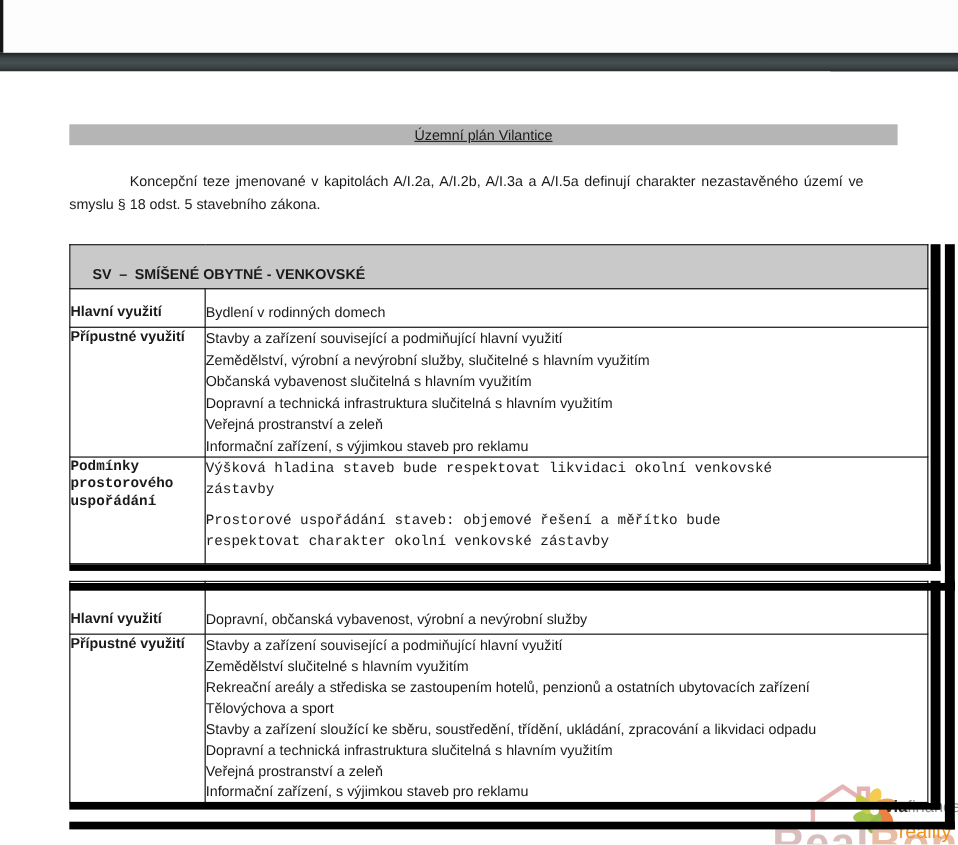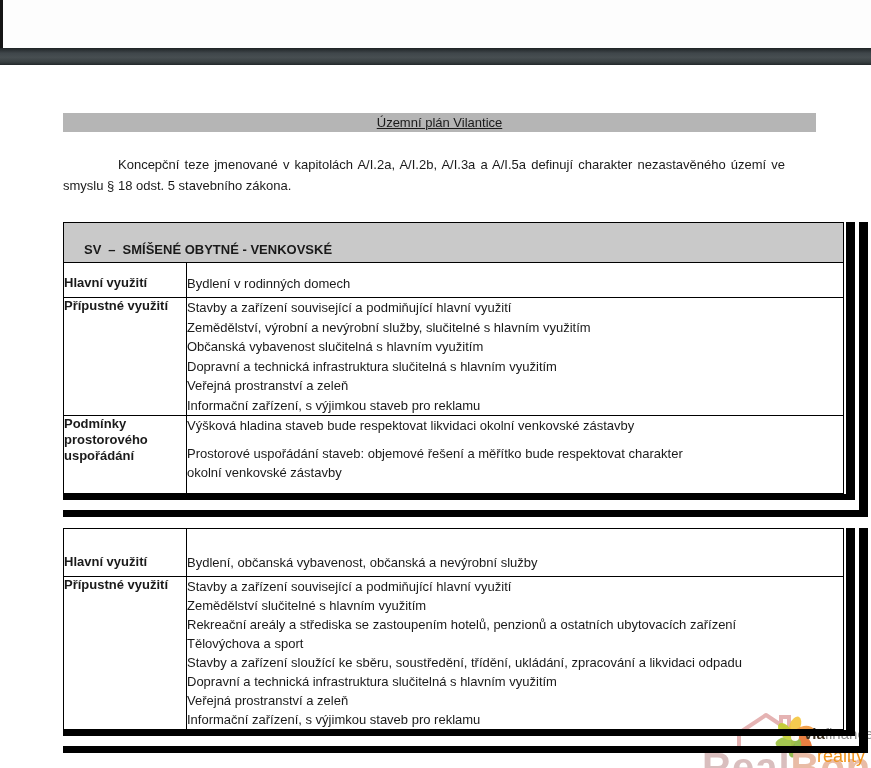--- a/index.html
+++ b/index.html
@@ -27,21 +27,21 @@
   table.zone td{border:1px solid #000;padding:0;vertical-align:top;background:transparent;}
   col.c1{width:123px;}
   tr.hdr td{height:34px;background:#c9c9c9;vertical-align:bottom;padding:0 0 5px 20px;font-weight:bold;margin-left:20px;}
   tr.hdr .sep{margin:0 7px;}
   td.lbl{font-weight:bold;padding:7px 4px 5px 16px;line-height:16px;}
   td.val{padding:7px 10px 5px 28px;}
   tr.single td{height:28px;vertical-align:bottom;padding-bottom:6px;}
   .t2 tr.single td{height:41px;}
   .t1 tr.multi .item{line-height:19.5px;}
   .t2 tr.multi .item{line-height:19px;}
-  tr.para td{padding-bottom:11px;}
+  tr.para td{padding-bottom:11px;font-family:Liberation Mono, monospace;}
   tr.para .item{line-height:19px;max-width:515px;}
   tr.para .item + .item{margin-top:9px;}
   
   .watermark{position:absolute;left:686px;top:710px;width:185px;height:58px;z-index:1;overflow:hidden;}
   .wm-brand{position:absolute;left:16px;top:22px;font-size:40px;font-weight:bold;letter-spacing:1px;line-height:30px;margin-top:20px;}
   .wm-real{color:#d9bebe;} .wm-bon{color:#e9bca6;}
   .wm-house{position:absolute;left:45px;top:1px;opacity:.75;}
   .wm-pin{position:absolute;left:85px;top:2px;opacity:.9;}
   .wm-via{position:absolute;left:118px;top:16px;font-size:15px;line-height:15px;white-space:nowrap;}
   .wm-via .via{font-weight:bold;color:#3c3020;}
@@ -113,21 +113,21 @@
         <div class="shadow-inner">
           <table class="zone">
             <colgroup>
                 <col class="c1">
                 <col>
               </colgroup>
             <tbody>
             <tr class="single">
               <td class="lbl">Hlavní využití</td>
               <td class="val">
-                <div class="item">Bydlení, občanská vybavenost, občanská a nevýrobní služby</div>
+                <div class="item">Dopravní, občanská vybavenost, výrobní a nevýrobní služby</div>
               </td>
             </tr>
             <tr class="multi">
               <td class="lbl">Přípustné využití</td>
               <td class="val">
                 <div class="item">Stavby a zařízení související a podmiňující hlavní využití</div>
                 <div class="item">Zemědělství slučitelné s hlavním využitím</div>
                 <div class="item">Rekreační areály a střediska se zastoupením hotelů, penzionů a ostatních ubytovacích zařízení</div>
                 <div class="item">Tělovýchova a sport</div>
                 <div class="item">Stavby a zařízení sloužící ke sběru, soustředění, třídění, ukládání, zpracování a likvidaci odpadu</div>

